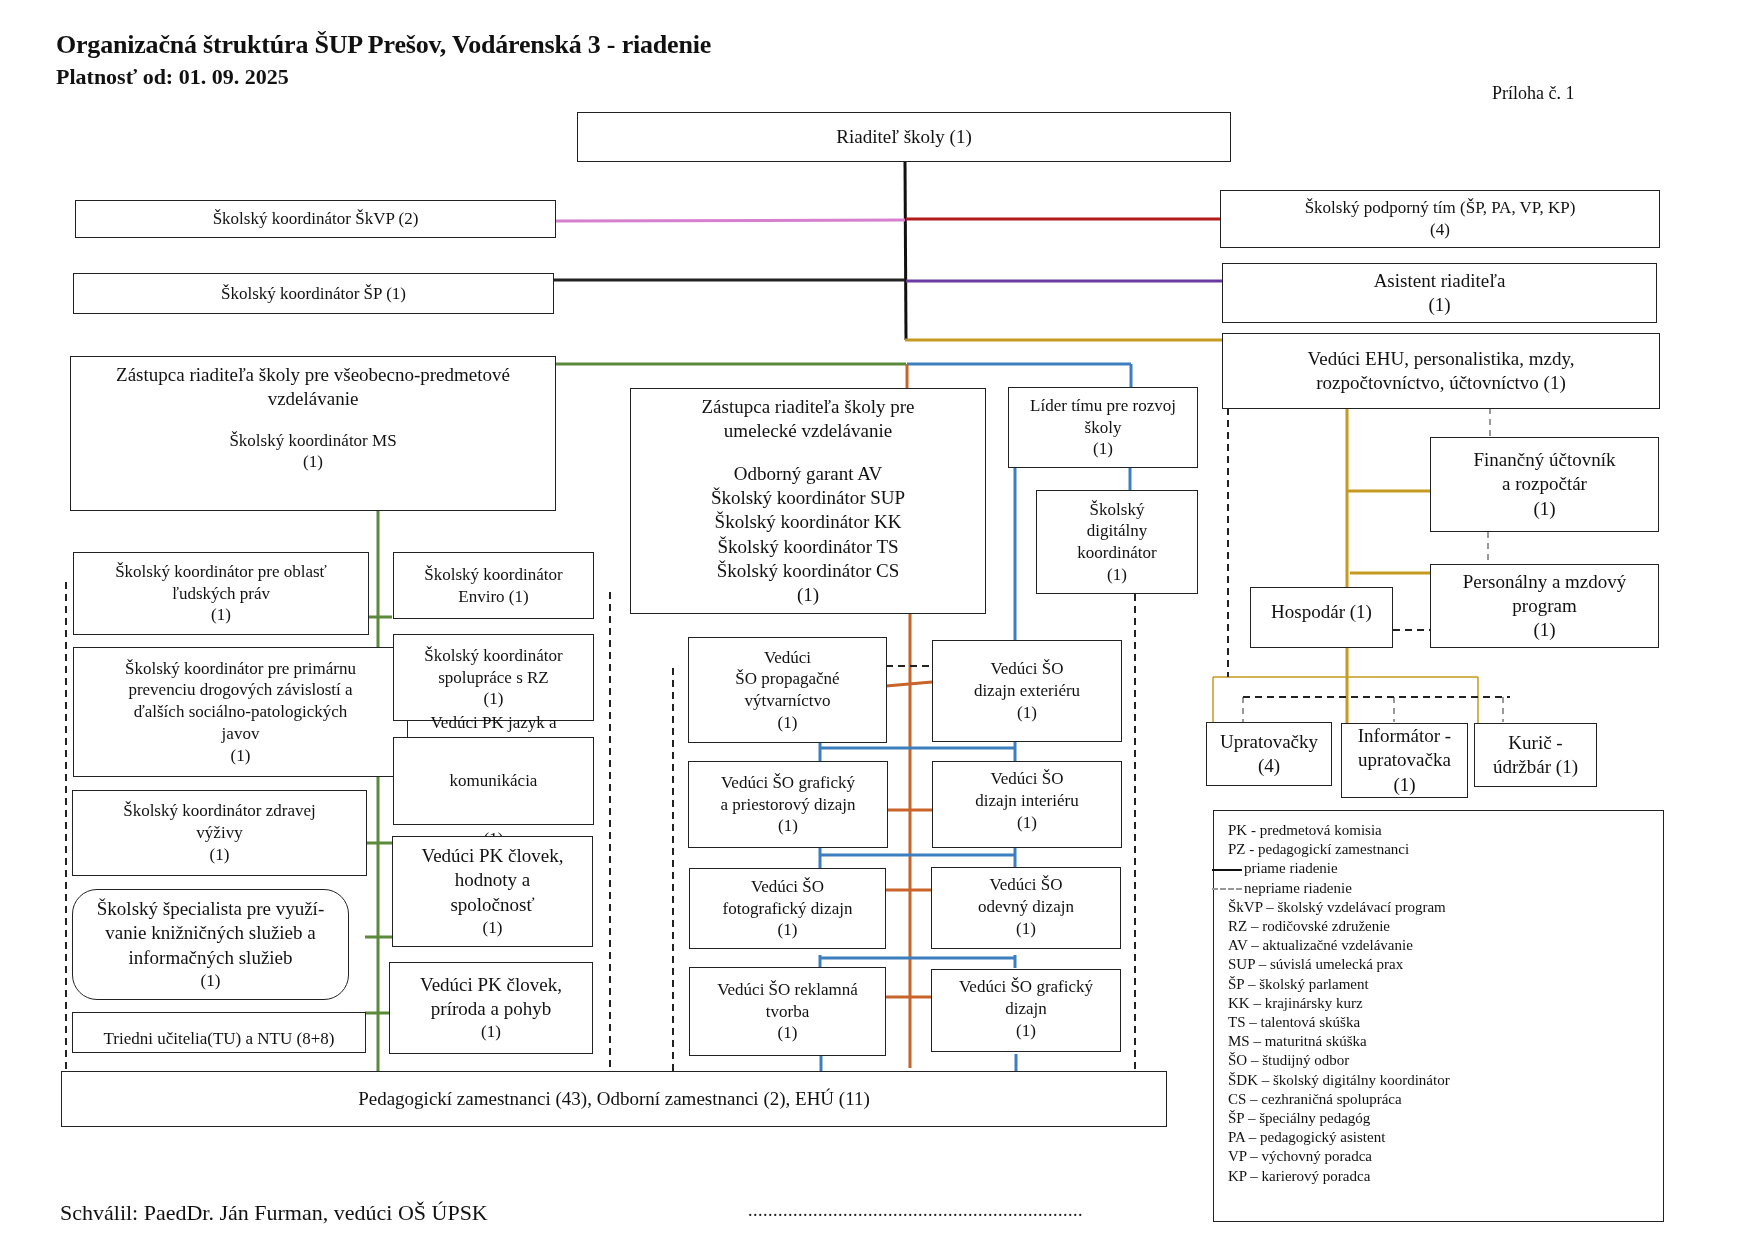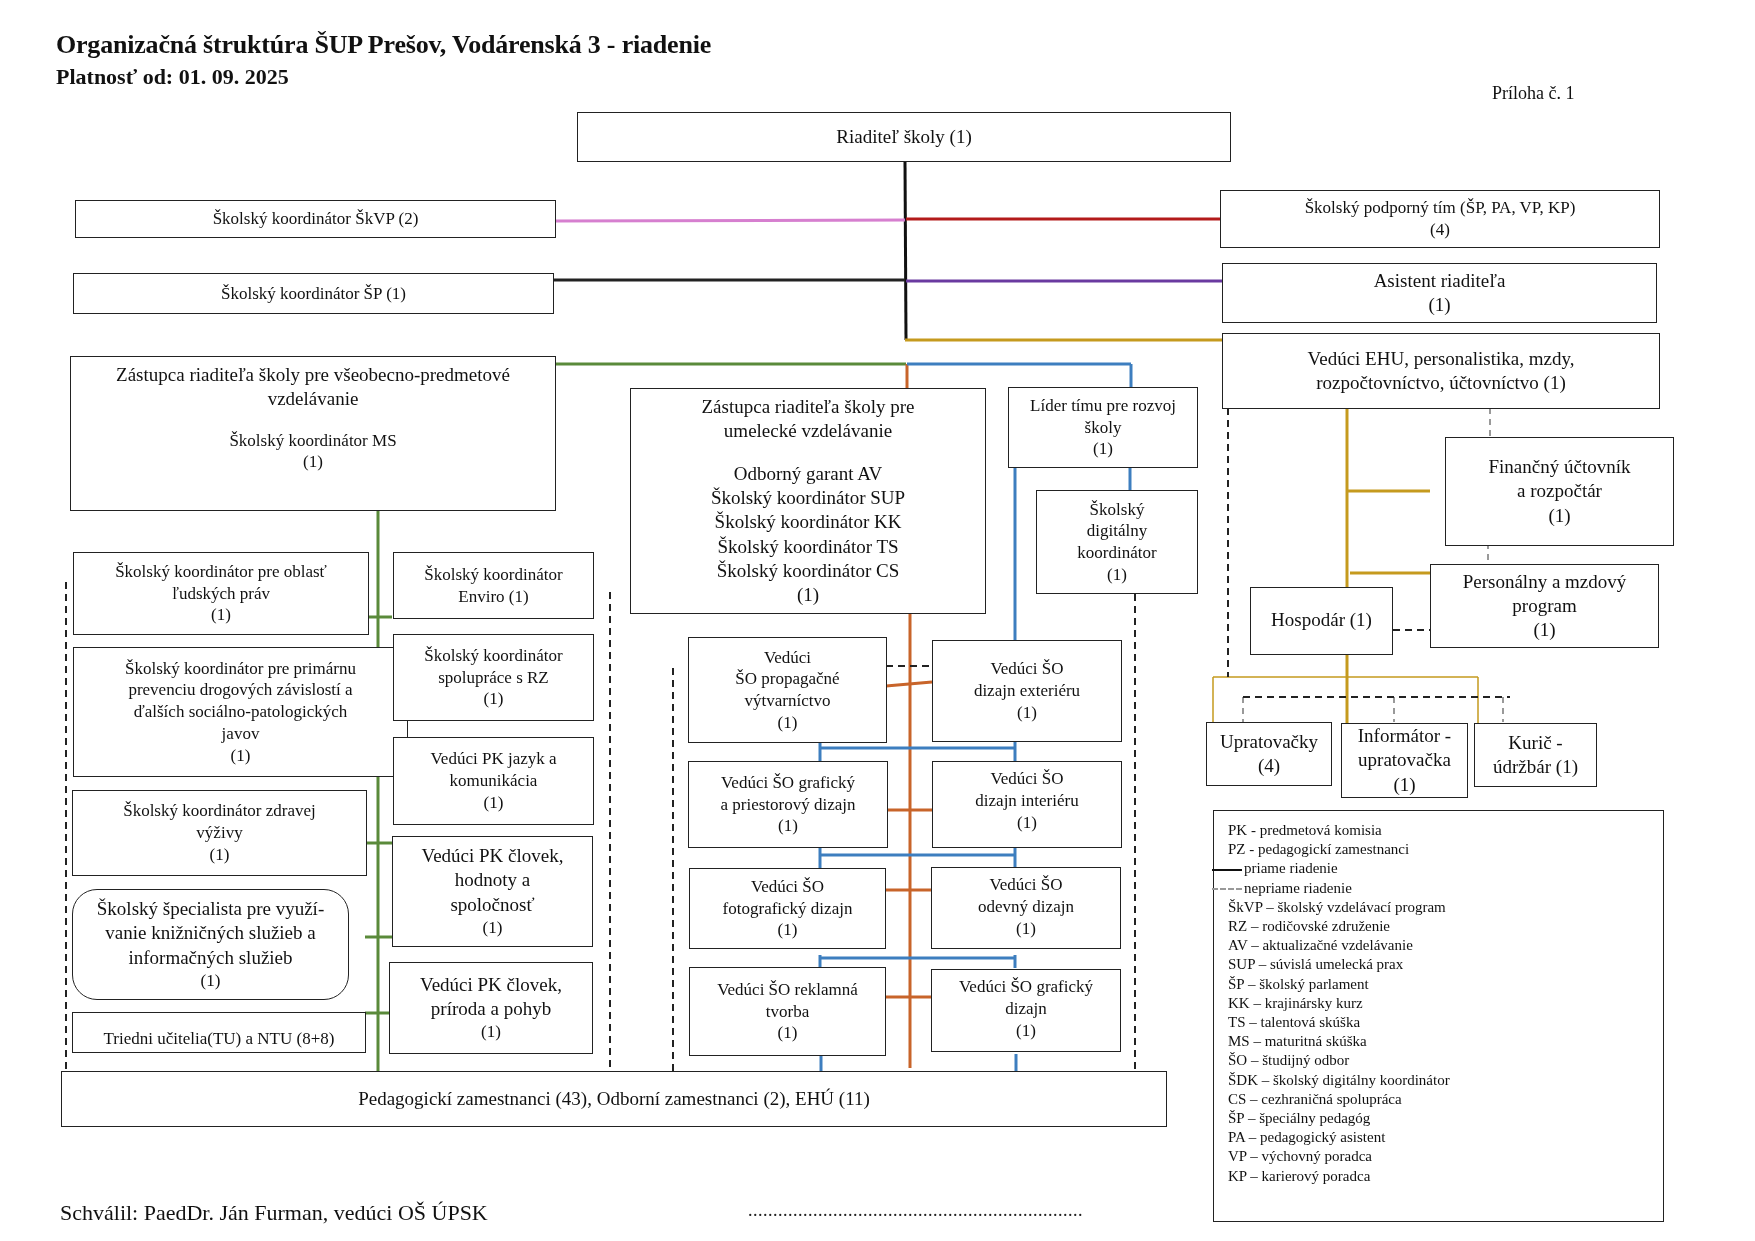--- a/index.html
+++ b/index.html
@@ -156,31 +156,31 @@
   <span>školy</span>
   <span>(1)</span>
 </div>
 <div class="box" style="left:1036px;top:490px;width:162px;height:104px;">
   <span>Školský</span>
   <span>digitálny</span>
   <span>koordinátor</span>
   <span>(1)</span>
 </div>
 
-<div class="box lg" style="left:1430px;top:437px;width:229px;height:109px;margin-left:15px;">
+<div class="box lg" style="left:1430px;top:437px;width:229px;height:95px;">
   <span>Finančný účtovník</span>
   <span>a rozpočtár</span>
   <span>(1)</span>
 </div>
 <div class="box lg" style="left:1430px;top:564px;width:229px;height:84px;">
   <span>Personálny a mzdový</span>
   <span>program</span>
   <span>(1)</span>
 </div>
-<div class="box lg top" style="left:1250px;top:587px;width:143px;height:68px;padding-top:20px;">
+<div class="box lg top" style="left:1250px;top:587px;width:143px;height:61px;padding-top:12px;">
   <span>Hospodár (1)</span>
 </div>
 <div class="box lg" style="left:1206px;top:722px;width:126px;height:64px;">
   <span>Upratovačky</span>
   <span>(4)</span>
 </div>
 <div class="box lg" style="left:1341px;top:723px;width:127px;height:75px;">
   <span>Informátor -</span>
   <span>upratovačka</span>
   <span>(1)</span>
@@ -219,21 +219,21 @@
 
 <div class="box" style="left:393px;top:552px;width:201px;height:67px;">
   <span>Školský koordinátor</span>
   <span>Enviro (1)</span>
 </div>
 <div class="box" style="left:393px;top:634px;width:201px;height:87px;">
   <span>Školský koordinátor</span>
   <span>spolupráce s RZ</span>
   <span>(1)</span>
 </div>
-<div class="box" style="left:393px;top:737px;width:201px;height:88px;">
+<div class="box" style="left:393px;top:737px;width:201px;height:88px;gap:36px;">
   <span>Vedúci PK jazyk a</span>
   <span>komunikácia</span>
   <span>(1)</span>
 </div>
 <div class="box lg" style="left:392px;top:836px;width:201px;height:111px;">
   <span>Vedúci PK človek,</span>
   <span>hodnoty a</span>
   <span>spoločnosť</span>
   <span style="font-size:17px">(1)</span>
 </div>

